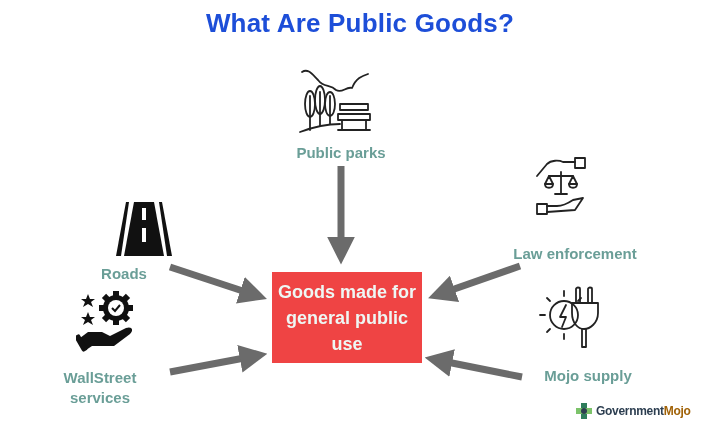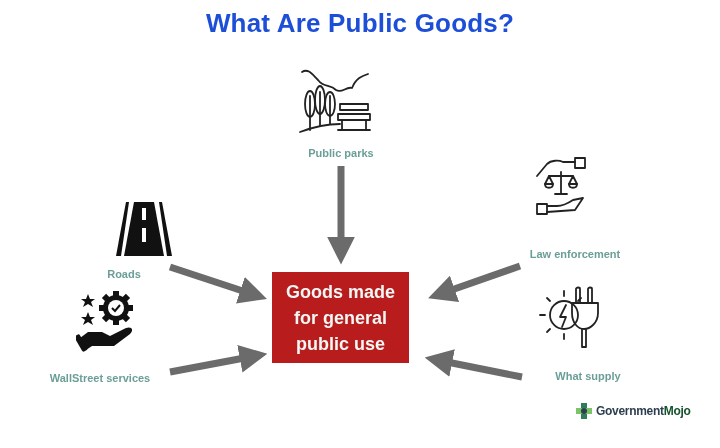--- a/index.html
+++ b/index.html
@@ -1,25 +1,25 @@
 <!DOCTYPE html>
 <html><head>
 <meta charset="utf-8">
 <style>
   html,body{margin:0;padding:0;background:#fff;}
   body{width:720px;height:448px;position:relative;overflow:hidden;font-family:"Liberation Sans",sans-serif;}
   .title{position:absolute;left:0;top:8px;width:720px;text-align:center;font-size:26px;font-weight:bold;color:#1d4ed8;letter-spacing:0.2px;}
-  .label{position:absolute;color:#6a9e97;font-weight:bold;font-size:11px;text-align:center;line-height:20px;}
-  .center{position:absolute;left:272px;top:272px;width:137px;height:91px;background:#b91c1c;color:#eef7f4;font-weight:bold;font-size:18px;line-height:26px;text-align:center;display:flex;align-items:center;justify-content:center;}
+  .label{position:absolute;color:#6a9e97;font-weight:bold;font-size:15px;text-align:center;line-height:20px;}
+  .center{position:absolute;left:272px;top:272px;width:150px;height:91px;background:#ef4444;color:#eef7f4;font-weight:bold;font-size:18px;line-height:26px;text-align:center;display:flex;align-items:center;justify-content:center;}
   .center span{display:block;width:140px;}
   svg.overlay{position:absolute;left:0;top:0;}
   .icon{position:absolute;}
   .logo{position:absolute;left:576px;top:403px;display:flex;align-items:center;gap:4px;}
   .logo-text{font-size:12px;font-weight:bold;color:#2c3e50;letter-spacing:-0.3px;}
-  .logo-text .mojo{color:#14532d;}
+  .logo-text .mojo{color:#a16207;}
 </style>
 </head>
 <body>
 
 <div class="title">What Are Public Goods?</div>
 
 <svg class="overlay" width="720" height="448">
   <defs>
     <marker id="ah" markerWidth="4" markerHeight="4" refX="2.2" refY="2" orient="auto">
       <path d="M0,0 L4,2 L0,4 Z" fill="#6b6b6b"></path>
@@ -113,21 +113,21 @@
     <line x1="9" y1="13" x2="12" y2="16"></line>
       <line x1="9" y1="47" x2="12" y2="44"></line>
     <line x1="26" y1="54" x2="26" y2="49"></line>
       <line x1="43" y1="13" x2="40" y2="16"></line>
     <path d="M38,18 L38,4 C38,2 42,2 42,4 L42,18"></path>
       <path d="M50,18 L50,4 C50,2 54,2 54,4 L54,18"></path>
     <path d="M34,18 L60,18 L60,28 C60,38 52,44 46,44 C40,44 34,38 34,28 Z"></path>
     <path d="M44,44 L44,62 L48,62 L48,44"></path>
   </g>
 </svg>
-<div class="label" style="left:528px;top:366px;width:120px;">What supply</div>
+<div class="label" style="left:528px;top:366px;width:120px;">Mojo supply</div>
 
 <div class="center">
   <span>Goods made for general public use</span>
 </div>
 
 <div class="logo">
   <svg width="16" height="16" viewBox="0 0 16 16">
     <rect x="5" y="0" width="6" height="16" fill="#2e7d5b"></rect>
     <rect x="0" y="5" width="16" height="6" fill="#7cc36a"></rect>
     <circle cx="8" cy="8" r="3" fill="#2c3e50"></circle>

